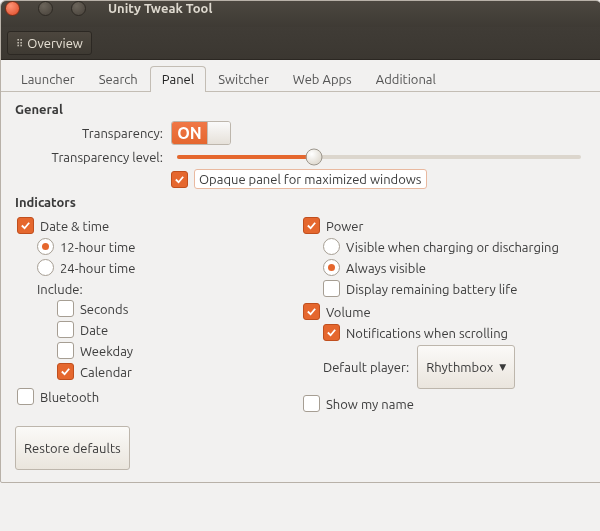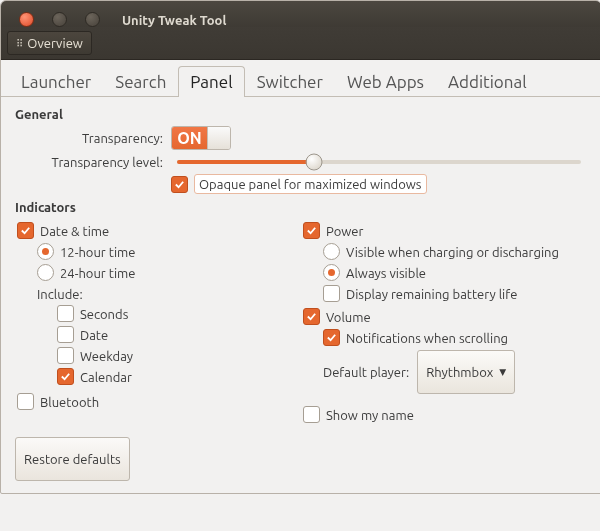--- a/index.html
+++ b/index.html
@@ -1,26 +1,26 @@
 <!DOCTYPE html>
 <html><head>
 <meta charset="utf-8">
 <style>
 html,body{margin:0;padding:0;font-family:"Ubuntu","DejaVu Sans",sans-serif;font-size:13px;color:#3c3c3c;background:#f2f1f0}
 .window{width:600px;background:#f2f1f0;border:1px solid #b8b1a8;border-radius:6px 6px 2px 2px;overflow:hidden}
-.titlebar{height:26px;background:linear-gradient(#4c4740,#3e3a34);display:flex;align-items:flex-end;padding:0 18px;gap:18px}
+.titlebar{height:26px;background:linear-gradient(#4c4740,#3e3a34);display:flex;align-items:flex-start;padding:0 4px;gap:18px}
 .win-btn{width:13px;height:13px;border-radius:50%;display:inline-block}
 .win-close{background:radial-gradient(circle at 35% 30%,#ff9375,#e7603f 70%,#c74022);border:1px solid #7f2d15}
 .win-btn-gray{background:radial-gradient(circle at 35% 30%,#6c655b,#524c44 70%);border:1px solid #2e2a24}
 .title-text{color:#ded9cf;font-weight:bold;font-size:13px;margin-left:4px}
 .toolbar{background:linear-gradient(#403c36,#3b3731);padding:4px 6px;border-bottom:1px solid #2b2722}
 .tool-btn{display:inline-flex;align-items:center;gap:4px;color:#e7e1d5;background:linear-gradient(#4c463e,#3e3a33);border:1px solid #2c2823;border-radius:3px;padding:4px 8px;font-size:13px;cursor:pointer}
 .tool-btn .dots{font-size:10px;opacity:.8}
 .tabbar{display:flex;align-items:flex-end;padding:6px 8px 0 8px;border-bottom:1px solid #c3bdb4;background:#f2f1f0}
-.tab{padding:5px 11px;color:#555;cursor:pointer;border:1px solid transparent;border-bottom:none;position:relative;font-size:17px}
+.tab{padding:5px 11px;color:#555;cursor:pointer;border:1px solid transparent;border-bottom:none;position:relative;font-size:13px}
 .tab.active{background:#f2f1f0;border-color:#c3bdb4;border-radius:4px 4px 0 0;color:#222}
 .tab.active::after{content:"";position:absolute;left:0;right:0;bottom:-1px;height:1px;background:#f2f1f0}
 .content{padding:4px 14px 12px 14px}
 .section-title{font-weight:bold;color:#3a3a3a;margin:6px 0 4px 0}
 .row{display:flex;align-items:center;margin:5px 0}
 .form-row .lbl{min-width:148px;text-align:right;padding-right:8px;color:#3c3c3c}
 .spingroup{display:inline-flex;border:1px solid #bdb6ac;border-radius:3px;overflow:hidden;height:22px;background:#fff}
 .spingroup .spinval{width:24px;text-align:center;background:#f5b093;color:#444;font-size:12px;display:flex;align-items:center;justify-content:center}
 .spingroup .spinbtn{width:22px;display:flex;align-items:center;justify-content:center;border-left:1px solid #d5cfc6;background:linear-gradient(#f9f8f6,#ece7df);cursor:pointer;font-weight:bold}
 .switch{width:58px;height:22px;border:1px solid #bdb6ac;border-radius:3px;display:inline-flex;overflow:hidden;cursor:pointer}
@@ -203,21 +203,21 @@
             </div>
           <div class="opt-row">
             <span>Default player:</span>
             <span class="btn" style="margin-left:8px">
               <span>Rhythmbox</span>
               <span class="caret">▼</span>
             </span>
           </div>
         </div>
 
-        <div class="opt-row" style="margin-top:12px">
+        <div class="opt-row" style="margin-top:6px">
           <span class="chk"></span>
           <span>Show my name</span>
         </div>
       </div>
     </div>
 
     <div style="margin-top:10px">
       <span class="btn">Restore defaults</span>
     </div>
 

